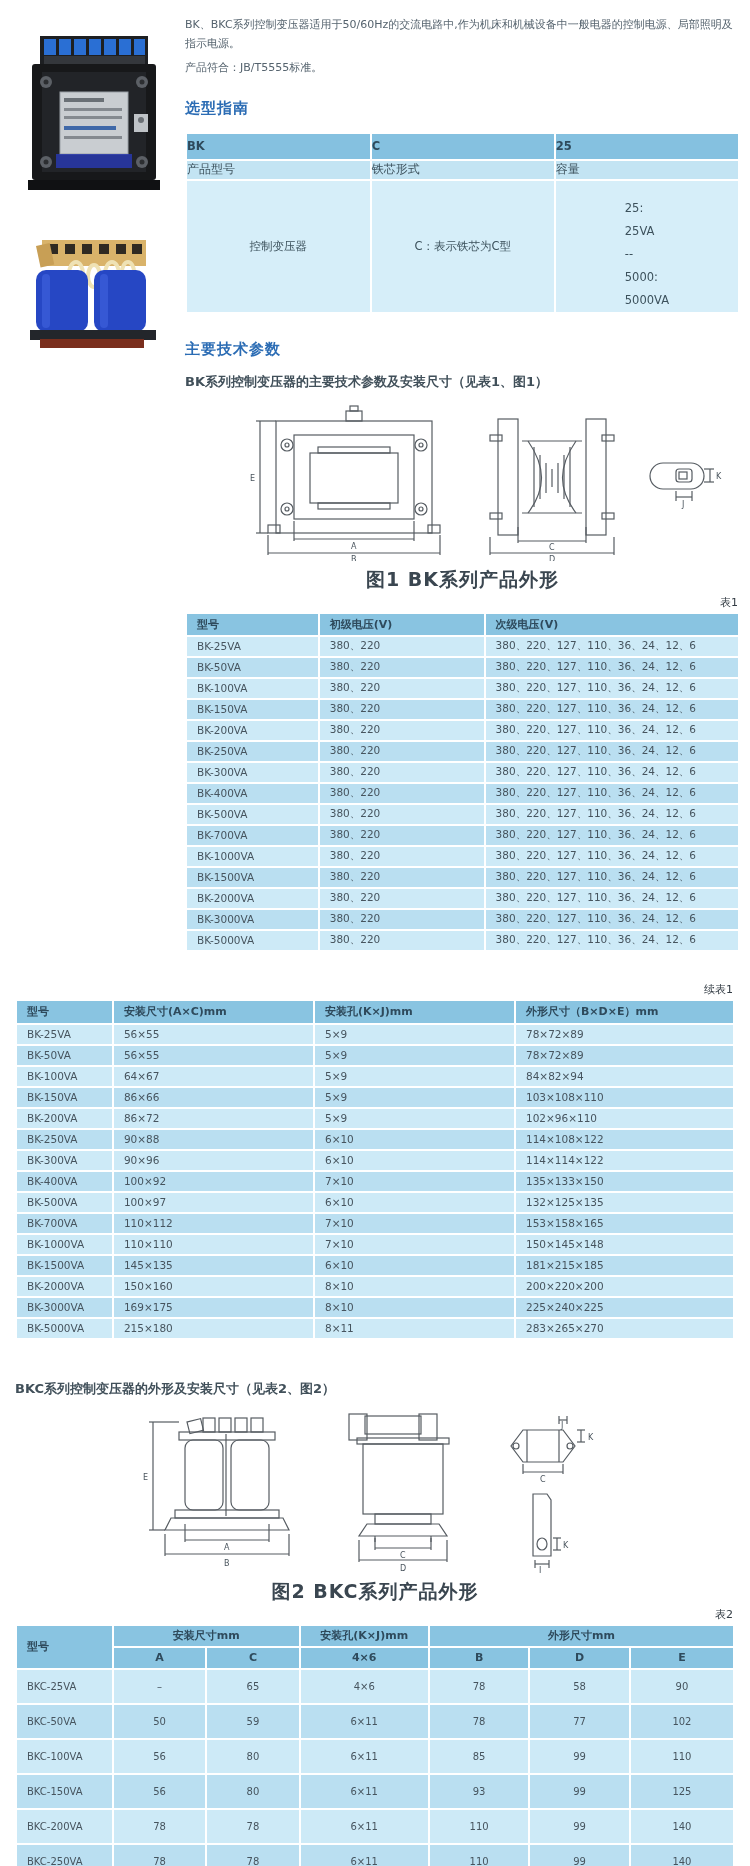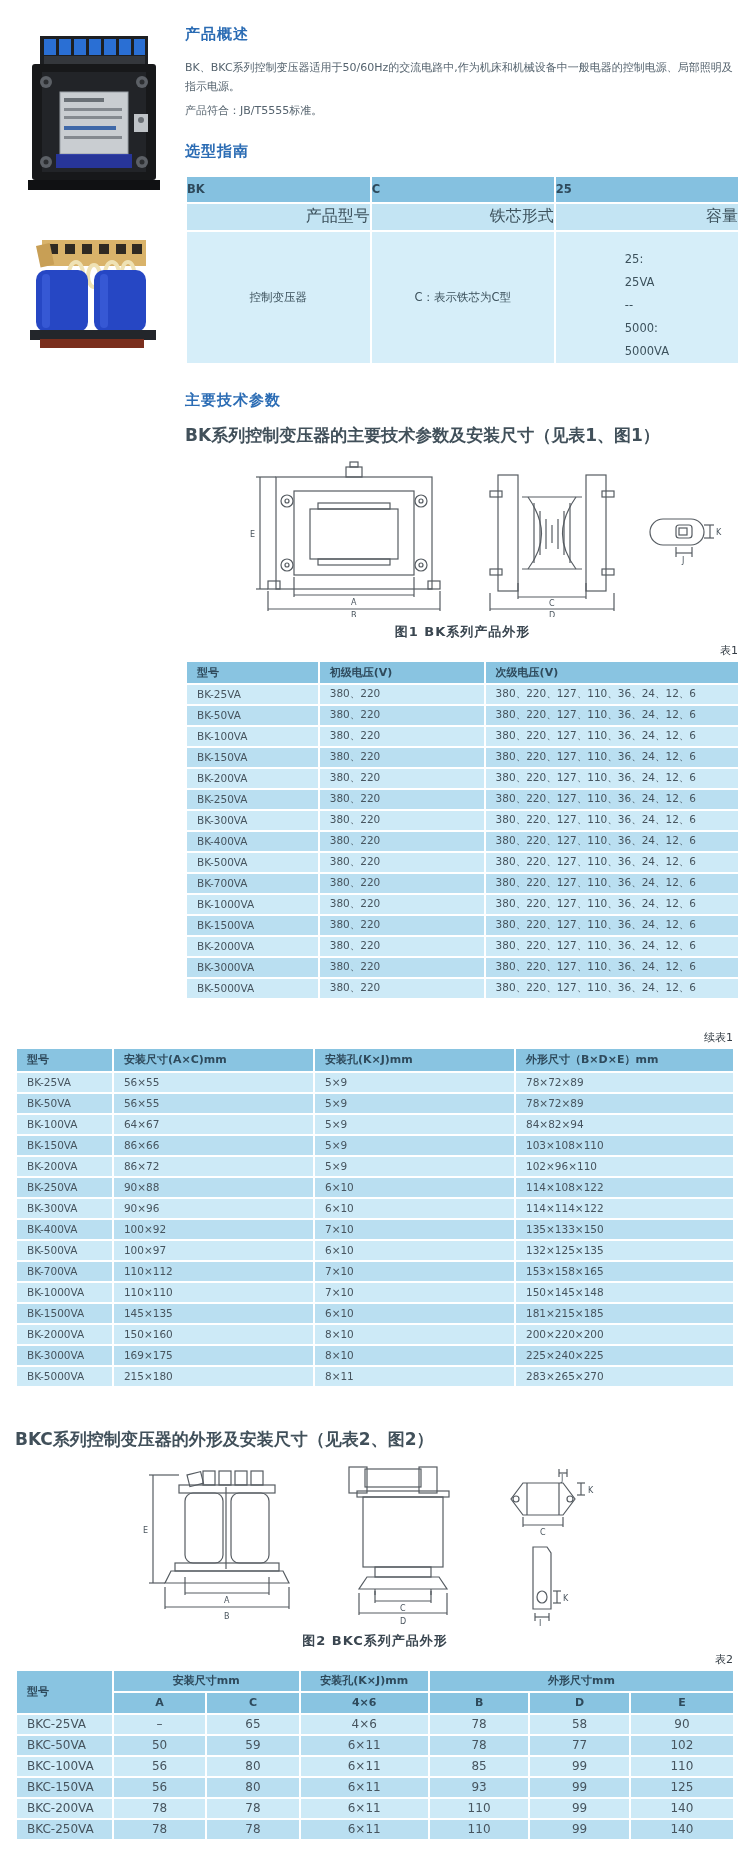--- a/index.html
+++ b/index.html
@@ -12,58 +12,58 @@
   .page { width:750px; padding:10px 0 20px 0; position:relative; }
 
   
   .top-area { display:flex; align-items:flex-start; }
   .photo-col { width:185px; padding:20px 18px 0 20px; flex:0 0 185px; }
   .photo-box { margin-bottom:38px; }
   .content-col { flex:1; padding:5px 10px 0 0; }
 
   h2.sec-title { color:#2b6cb4; font-size:15px; font-weight:bold; margin:10px 0 14px 0; letter-spacing:1px; }
   .para { color:#55636e; font-size:11px; line-height:1.75; margin-bottom:4px; }
-  .intro-line { color:#41505a; font-size:17px; font-weight:bold; margin:4px 0 10px 0; }
+  .intro-line { color:#41505a; font-size:13px; font-weight:bold; margin:4px 0 10px 0; }
 
   
   table { border-collapse:collapse; width:100%; table-layout:fixed; }
   td, th { border:2px solid #ffffff; font-weight:normal; }
 
   
   .sel-table { margin:6px 0 26px 0; }
   .sel-table th { background:#85c1e0; color:#2e4a5c; font-size:11.5px; height:27px; text-align:left; font-weight:bold; }
-  .sel-table .r2 td { background:#c3e4f3; color:#3c515c; font-size:16px; height:28px; text-align:right; }
+  .sel-table .r2 td { background:#c3e4f3; color:#3c515c; font-size:12px; height:20px; text-align:left; }
   .sel-table .r3 td { background:#d6eef9; color:#3c515c; font-size:11.5px; text-align:center; vertical-align:middle; height:118px; }
   .prewrap { white-space:pre-line; line-height:2.0; text-align:left; display:inline-block;margin-top:16px; }
 
   
   .tbl-label { text-align:right; color:#333c44; font-size:11px; margin:0 2px 2px 0; }
   .t1 th { background:#89c4e1; color:#2e4a5c; font-size:11px; height:23px; text-align:left; padding-left:10px; font-weight:bold; }
   .t1 td { font-size:10.5px; color:#46545e; height:21px; padding-left:10px; }
   .t1 tbody tr:nth-child(odd) td { background:#cdeaf7; }
   .t1 tbody tr:nth-child(even) td { background:#badff1; }
   .note { color:#41505a; font-size:12px; margin:12px 0 0 2px; }
 
   
   .full-area { padding:0 15px; }
   .ct th { background:#89c4e1; color:#2e4a5c; font-size:11px; height:24px; text-align:left; padding-left:10px; font-weight:bold; }
   .ct td { font-size:10.5px; color:#46545e; height:21px; padding-left:10px; }
   .ct tbody tr:nth-child(odd) td { background:#cdeaf7; }
   .ct tbody tr:nth-child(even) td { background:#badff1; }
 
   
   .t2 th { background:#89c4e1; color:#2e4a5c; font-size:11px; height:22px; text-align:center; font-weight:bold; }
-  .t2 td { font-size:12px; color:#46545e; height:21px; text-align:center; }
+  .t2 td { font-size:10px; color:#46545e; height:35px; text-align:center; }
   .t2 td:first-child { text-align:left; padding-left:10px; }
   .t2 tbody tr:nth-child(odd) td { background:#cdeaf7; }
   .t2 tbody tr:nth-child(even) td { background:#badff1; }
 
   
   .figure-wrap { text-align:center; margin:4px 0 0 0; }
-  .fig-caption { text-align:center; color:#3a4650; font-size:13px; font-weight:bold; margin:6px 0 2px 0; letter-spacing:1px; }
+  .fig-caption { text-align:center; color:#3a4650; font-size:19px; font-weight:bold; margin:6px 0 2px 0; letter-spacing:1px; }
   svg { display:block; margin:0 auto; }
   .dim { font-size:8px; fill:#4a555e; font-family:"DejaVu Sans",sans-serif; }
 </style>
 </head>
 <body>
 
 <div class="page">
 
   <div class="top-area">
 
@@ -139,21 +139,20 @@
           <rect x="72" y="38" width="8" height="54" rx="4" fill="#3b5cd8" opacity="0.8"></rect>
 
           <rect x="2" y="94" width="126" height="10" fill="#23262b"></rect>
           <rect x="12" y="103" width="104" height="9" fill="#7a2e1d"></rect>
         </svg>
       </div>
     </div>
 
     <div class="content-col">
 
-      <h2 class="sec-title">产品概述</h2>
       <p class="para">BK、BKC系列控制变压器适用于50/60Hz的交流电路中,作为机床和机械设备中一般电器的控制电源、局部照明及指示电源。</p>
       <p class="para">产品符合：JB/T5555标准。</p>
 
       <h2 class="sec-title" style="margin-top:22px;">选型指南</h2>
 
       <table class="sel-table">
         <colgroup>
             <col style="width:33.4%">
             <col style="width:33.3%">
             <col style="width:33.3%">

